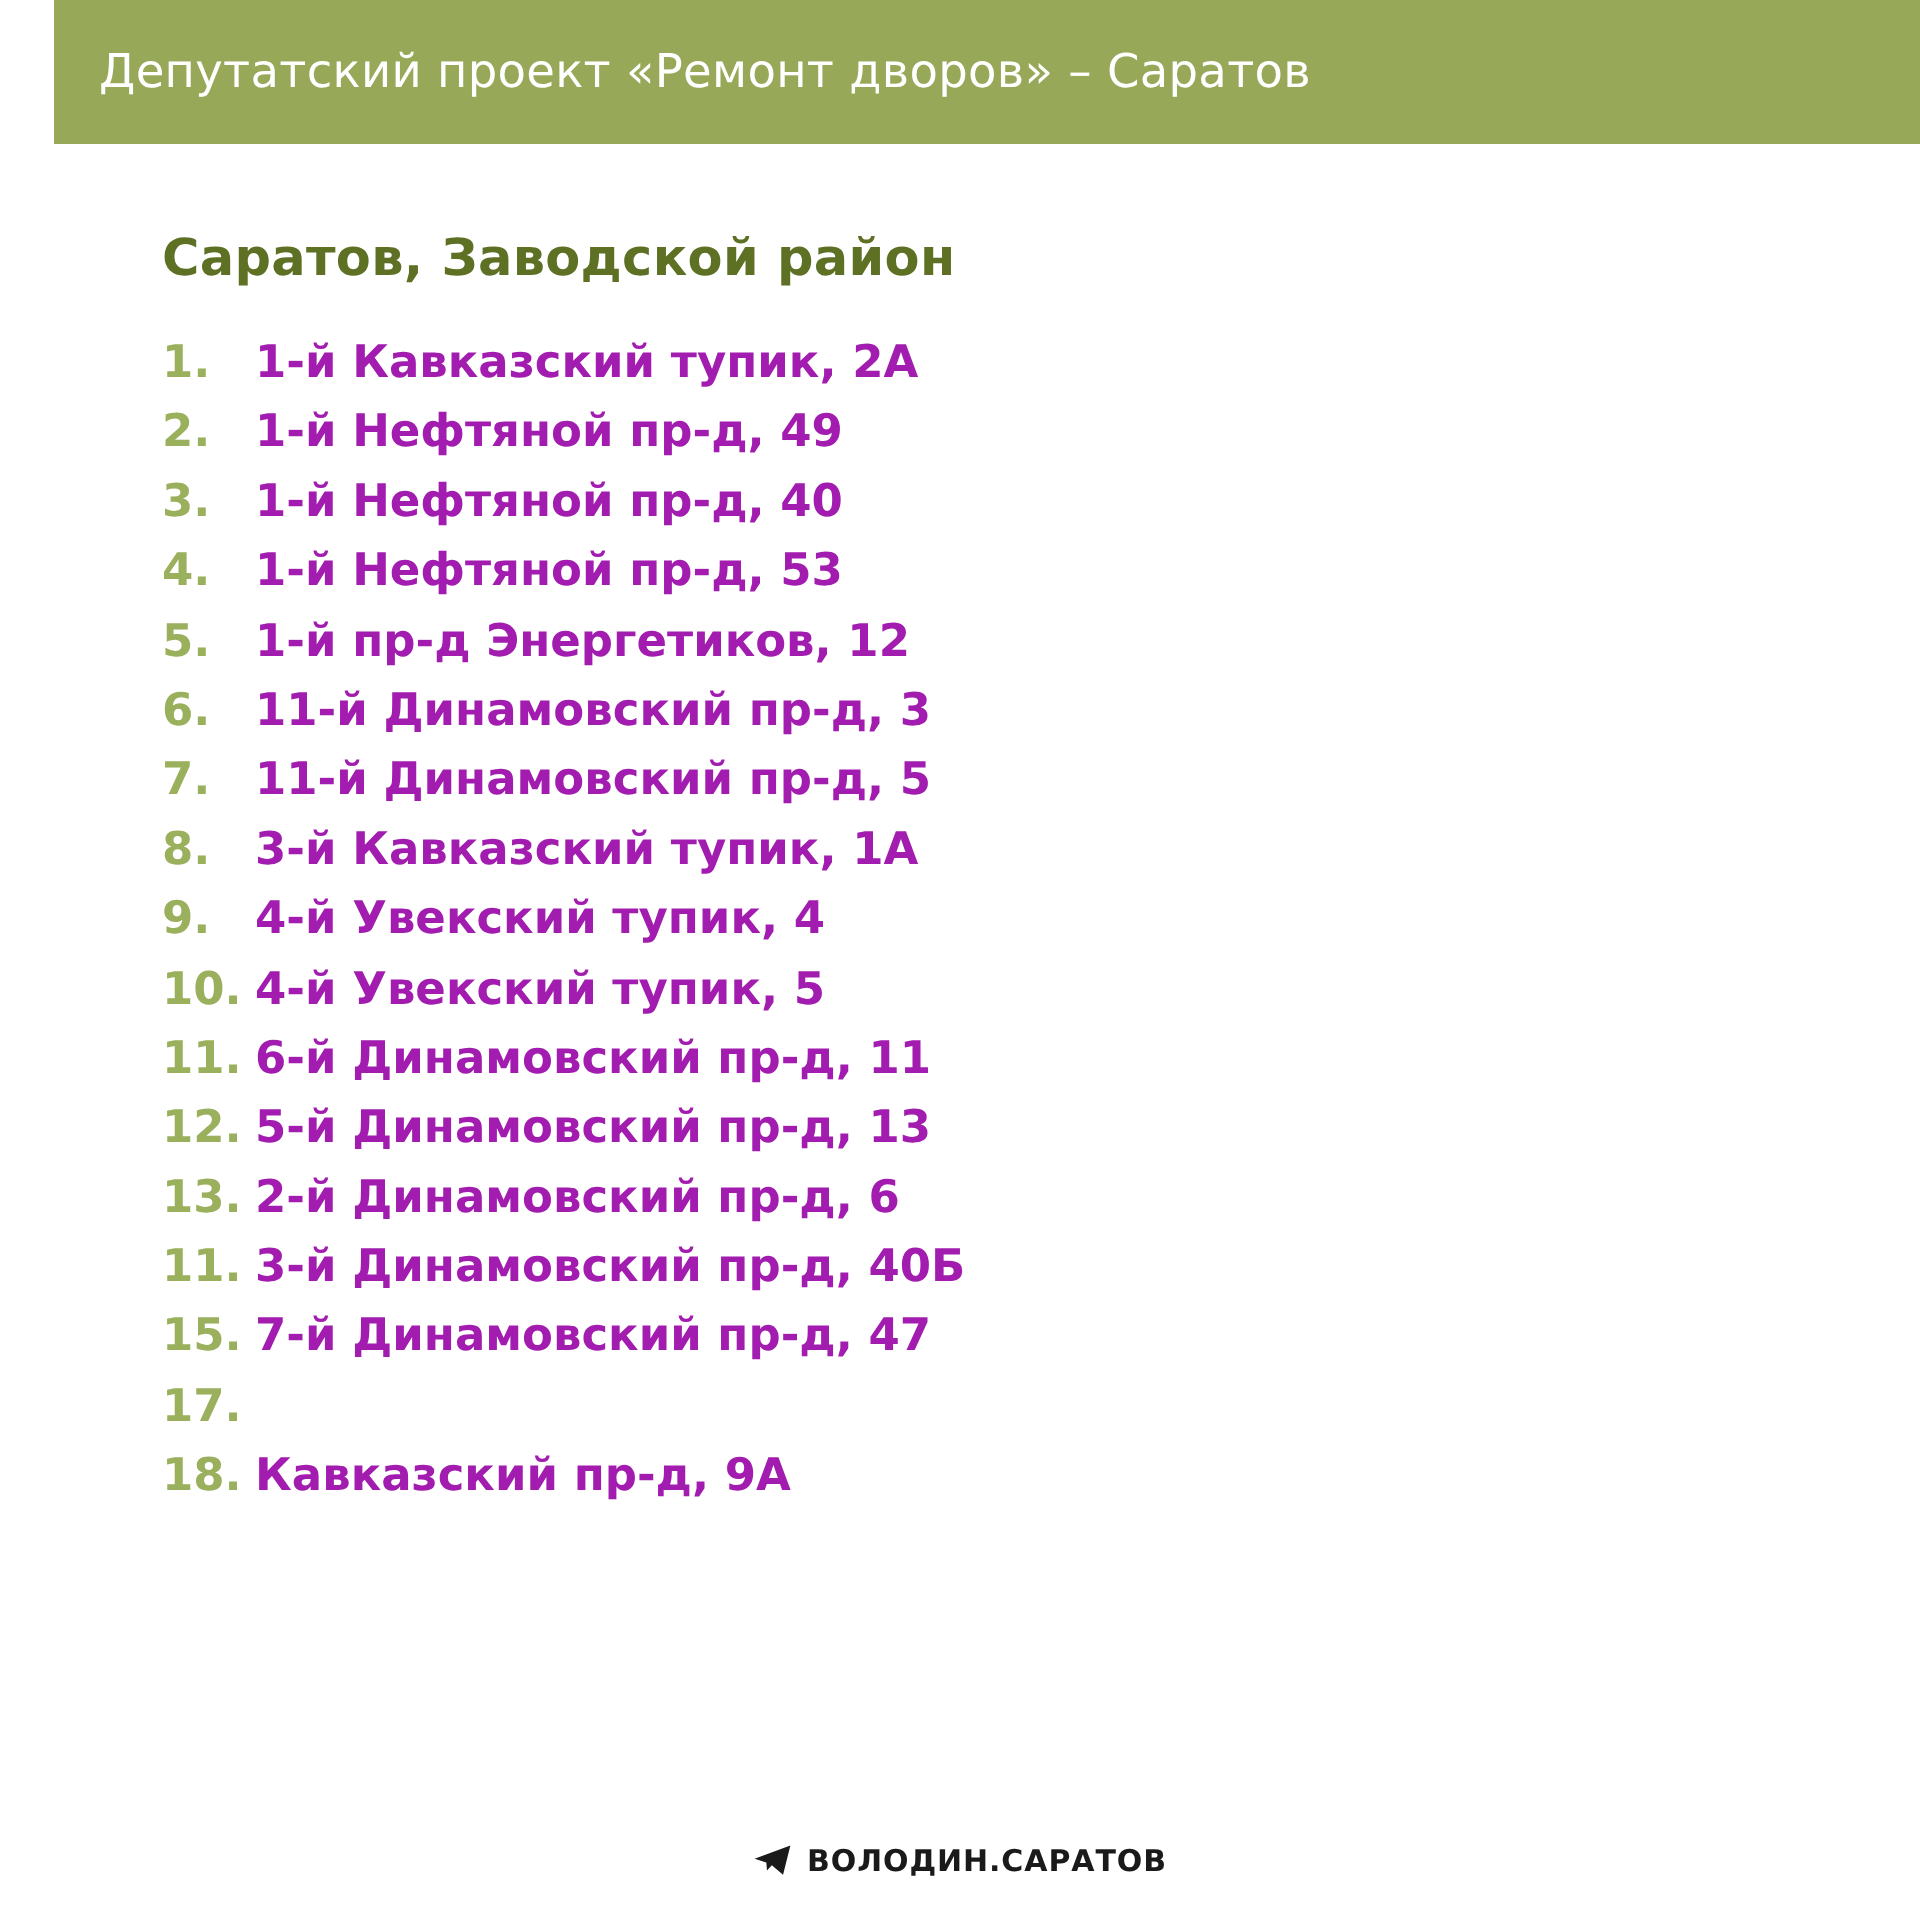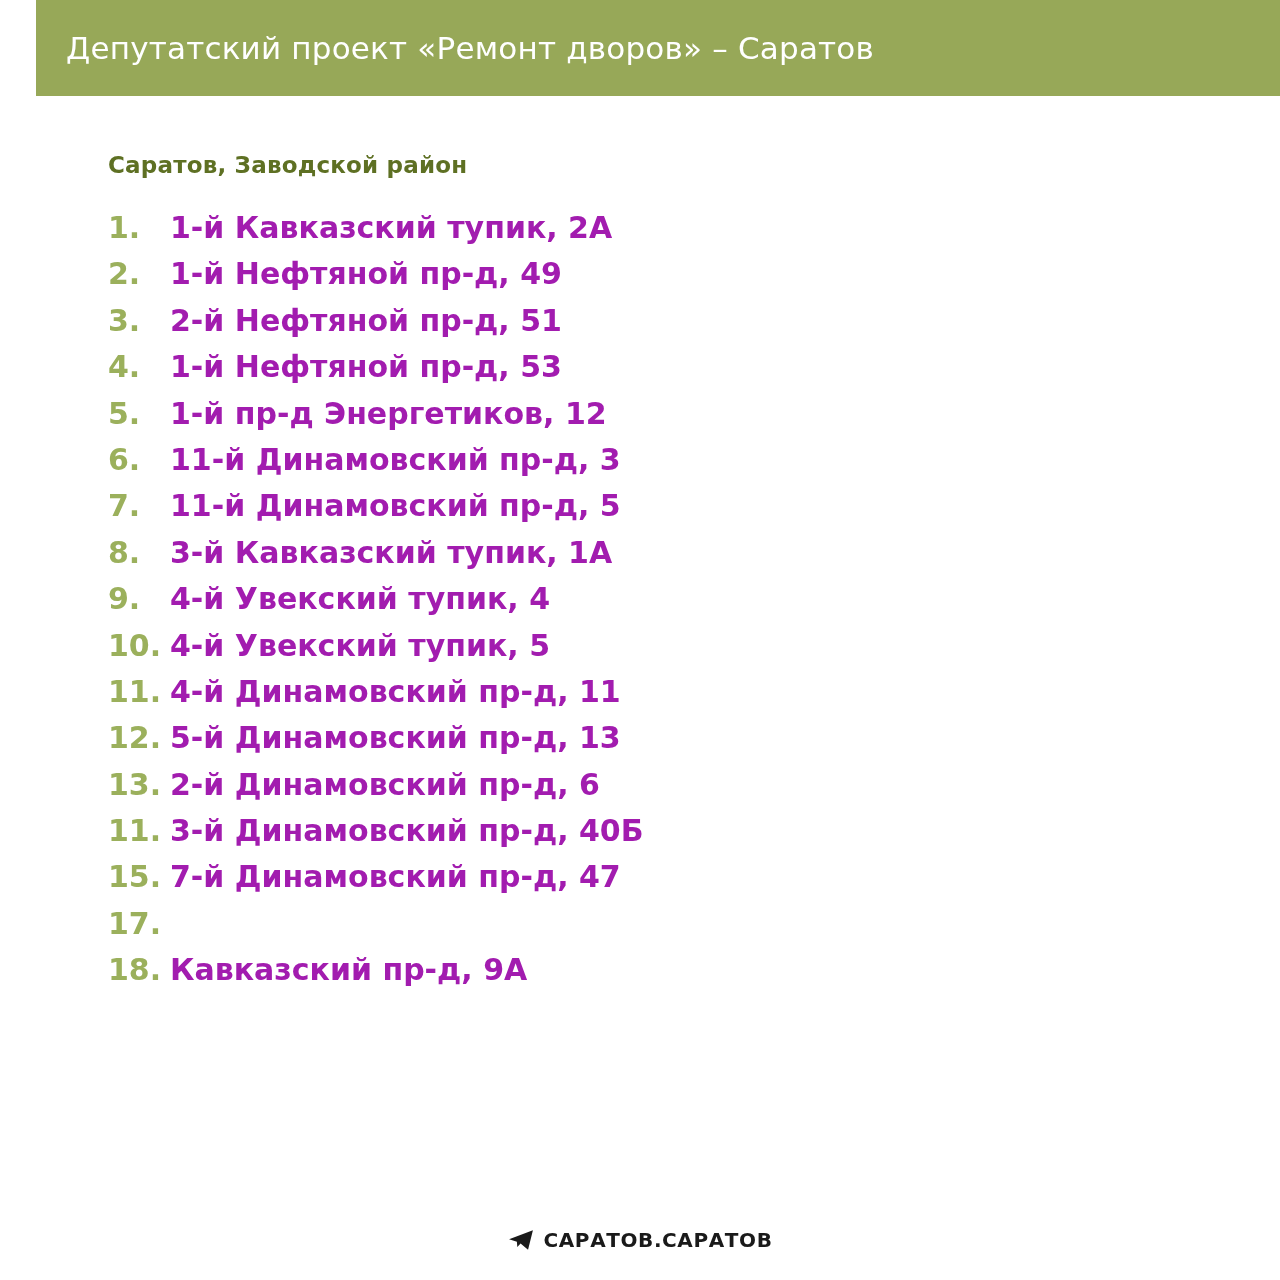--- a/index.html
+++ b/index.html
@@ -35,21 +35,21 @@
     font-weight: 400;
     letter-spacing: 0.2px;
     line-height: 1.1;
   }
   .content {
     padding: 56px 60px 0 108px;
     box-sizing: border-box;
   }
   .section-title {
     color: #5e7023;
-    font-size: 23px;
+    font-size: 34px;
     font-weight: bold;
     margin: 0 0 34px 0;
     letter-spacing: 0.2px;
   }
   ol.addr-list {
     list-style: none;
     margin: 0;
     padding: 0;
   }
   ol.addr-list li {
@@ -112,21 +112,21 @@
       <li>
         <span class="idx">1.</span>
         <span class="addr-text">1-й Кавказский тупик, 2А</span>
       </li>
       <li>
         <span class="idx">2.</span>
         <span class="addr-text">1-й Нефтяной пр-д, 49</span>
       </li>
       <li>
         <span class="idx">3.</span>
-        <span class="addr-text">2-й Нефтяной пр-д, 51</span>
+        <span class="addr-text">1-й Нефтяной пр-д, 40</span>
       </li>
       <li>
         <span class="idx">4.</span>
         <span class="addr-text">1-й Нефтяной пр-д, 53</span>
       </li>
       <li>
         <span class="idx">5.</span>
         <span class="addr-text">1-й пр-д Энергетиков, 12</span>
       </li>
       <li>
@@ -144,21 +144,21 @@
       <li>
         <span class="idx">9.</span>
         <span class="addr-text">4-й Увекский тупик, 4</span>
       </li>
       <li>
         <span class="idx">10.</span>
         <span class="addr-text">4-й Увекский тупик, 5</span>
       </li>
       <li>
         <span class="idx">11.</span>
-        <span class="addr-text">4-й Динамовский пр-д, 11</span>
+        <span class="addr-text">6-й Динамовский пр-д, 11</span>
       </li>
       <li>
         <span class="idx">12.</span>
         <span class="addr-text">5-й Динамовский пр-д, 13</span>
       </li>
       <li>
         <span class="idx">13.</span>
         <span class="addr-text">2-й Динамовский пр-д, 6</span>
       </li>
       <li>
@@ -178,16 +178,16 @@
       </li>
     </ol>
   </div>
 
   <div class="footer">
     <span class="tg-icon">
       <svg viewBox="0 0 24 20" width="26" height="22" aria-hidden="true">
         <path d="M1 9.2 L23 1 L18.5 19 L11.6 13.2 L8.6 16.4 L8.2 11.6 Z" fill="#1a1a1a"></path>
       </svg>
     </span>
-    <span class="footer-text">САРАТОВ.САРАТОВ</span>
+    <span class="footer-text">ВОЛОДИН.САРАТОВ</span>
   </div>
 
 </div>
 
 </body></html>

